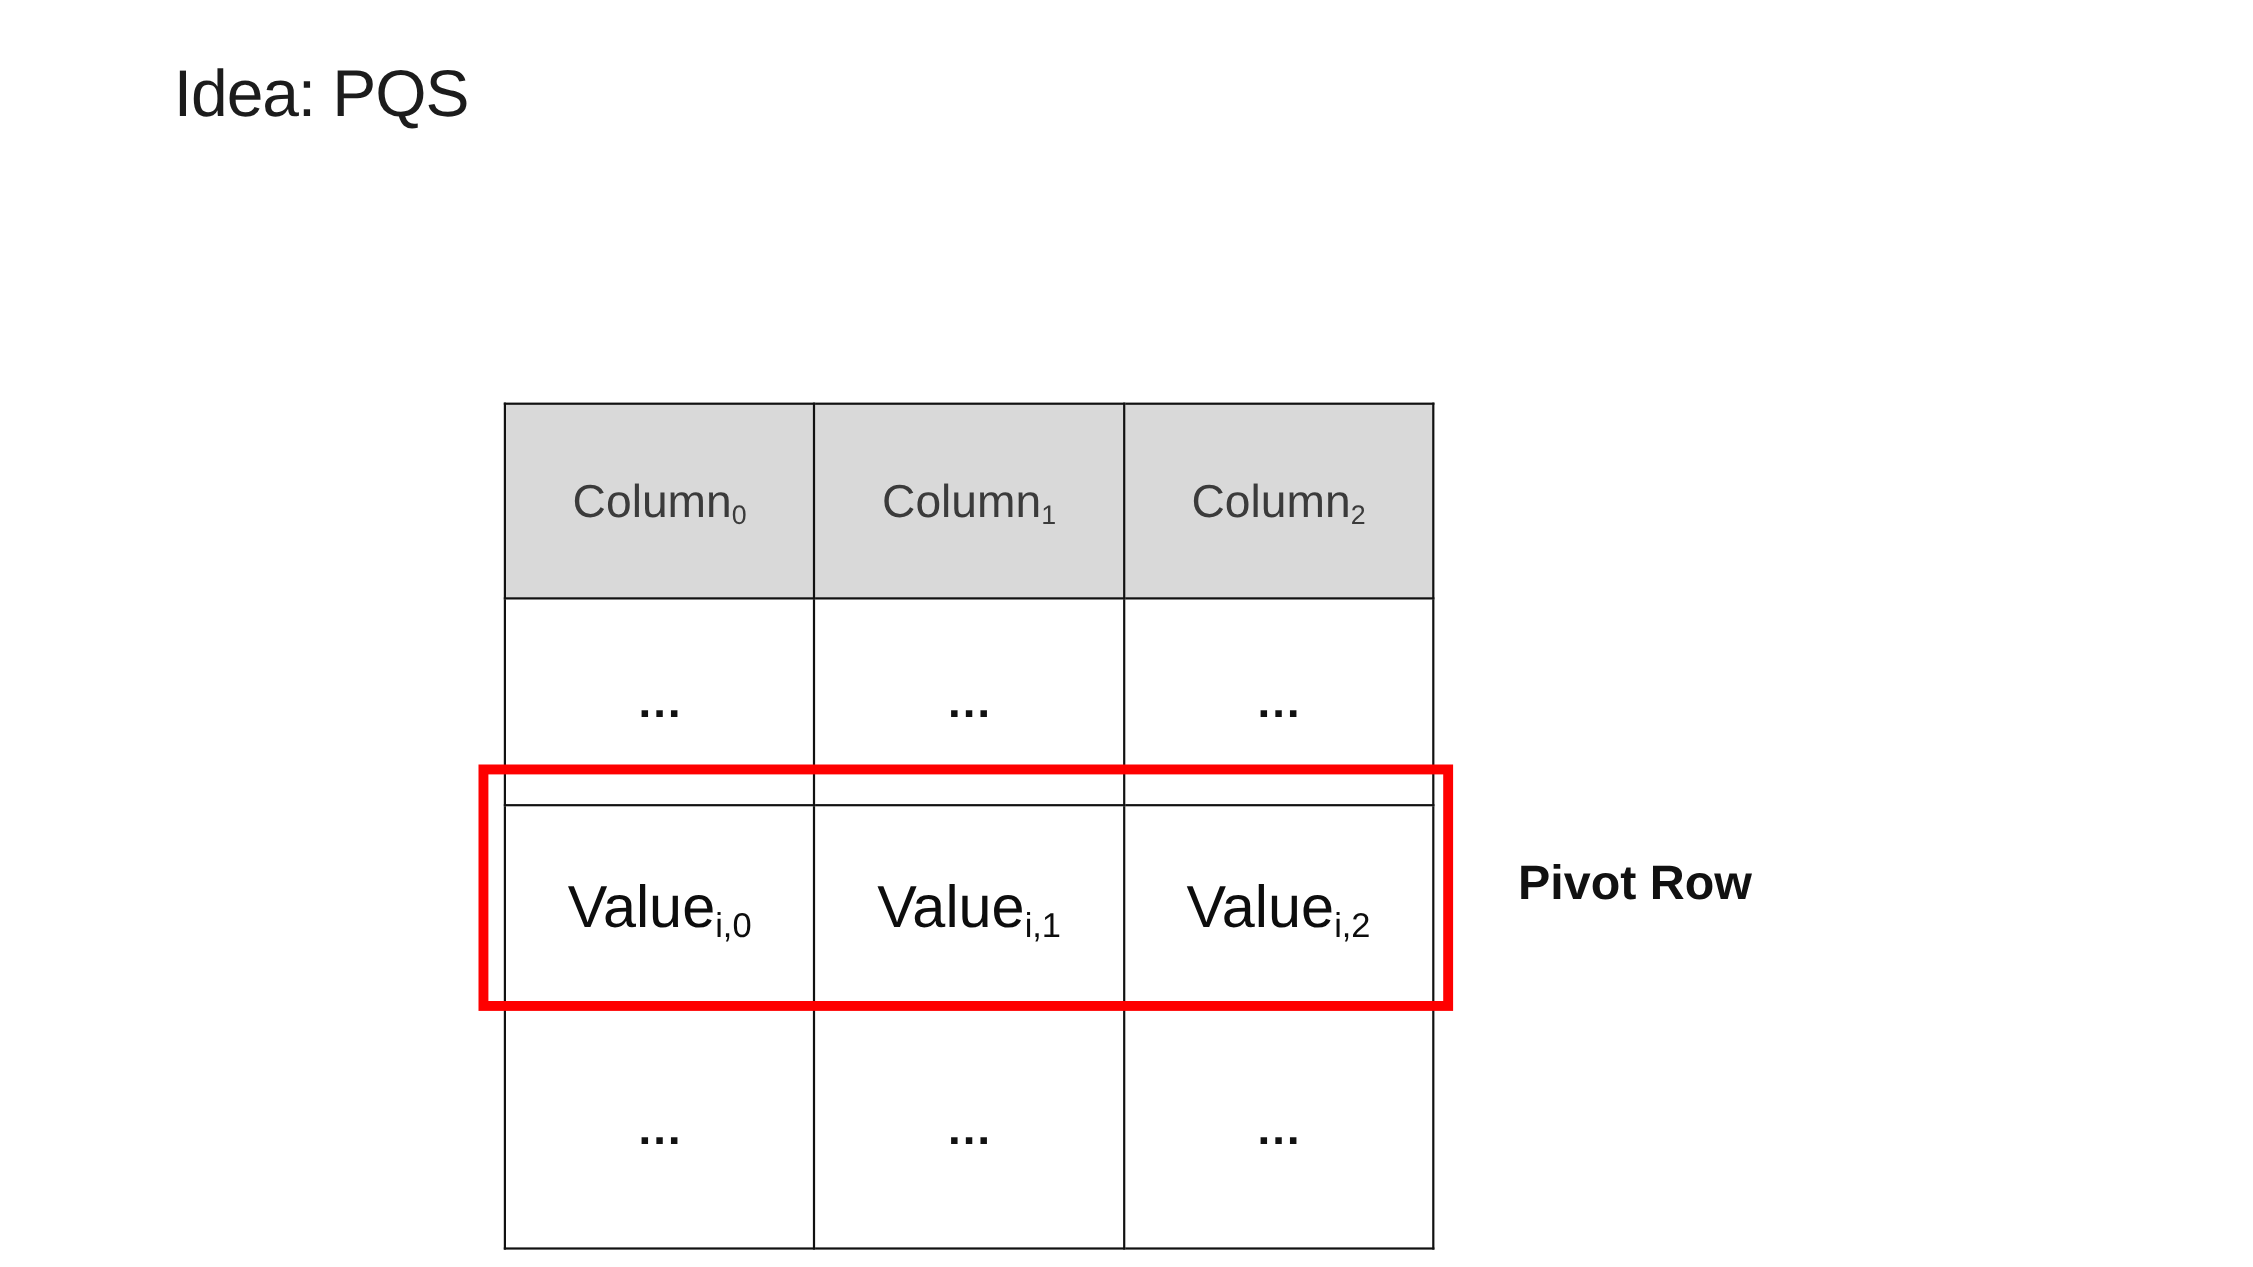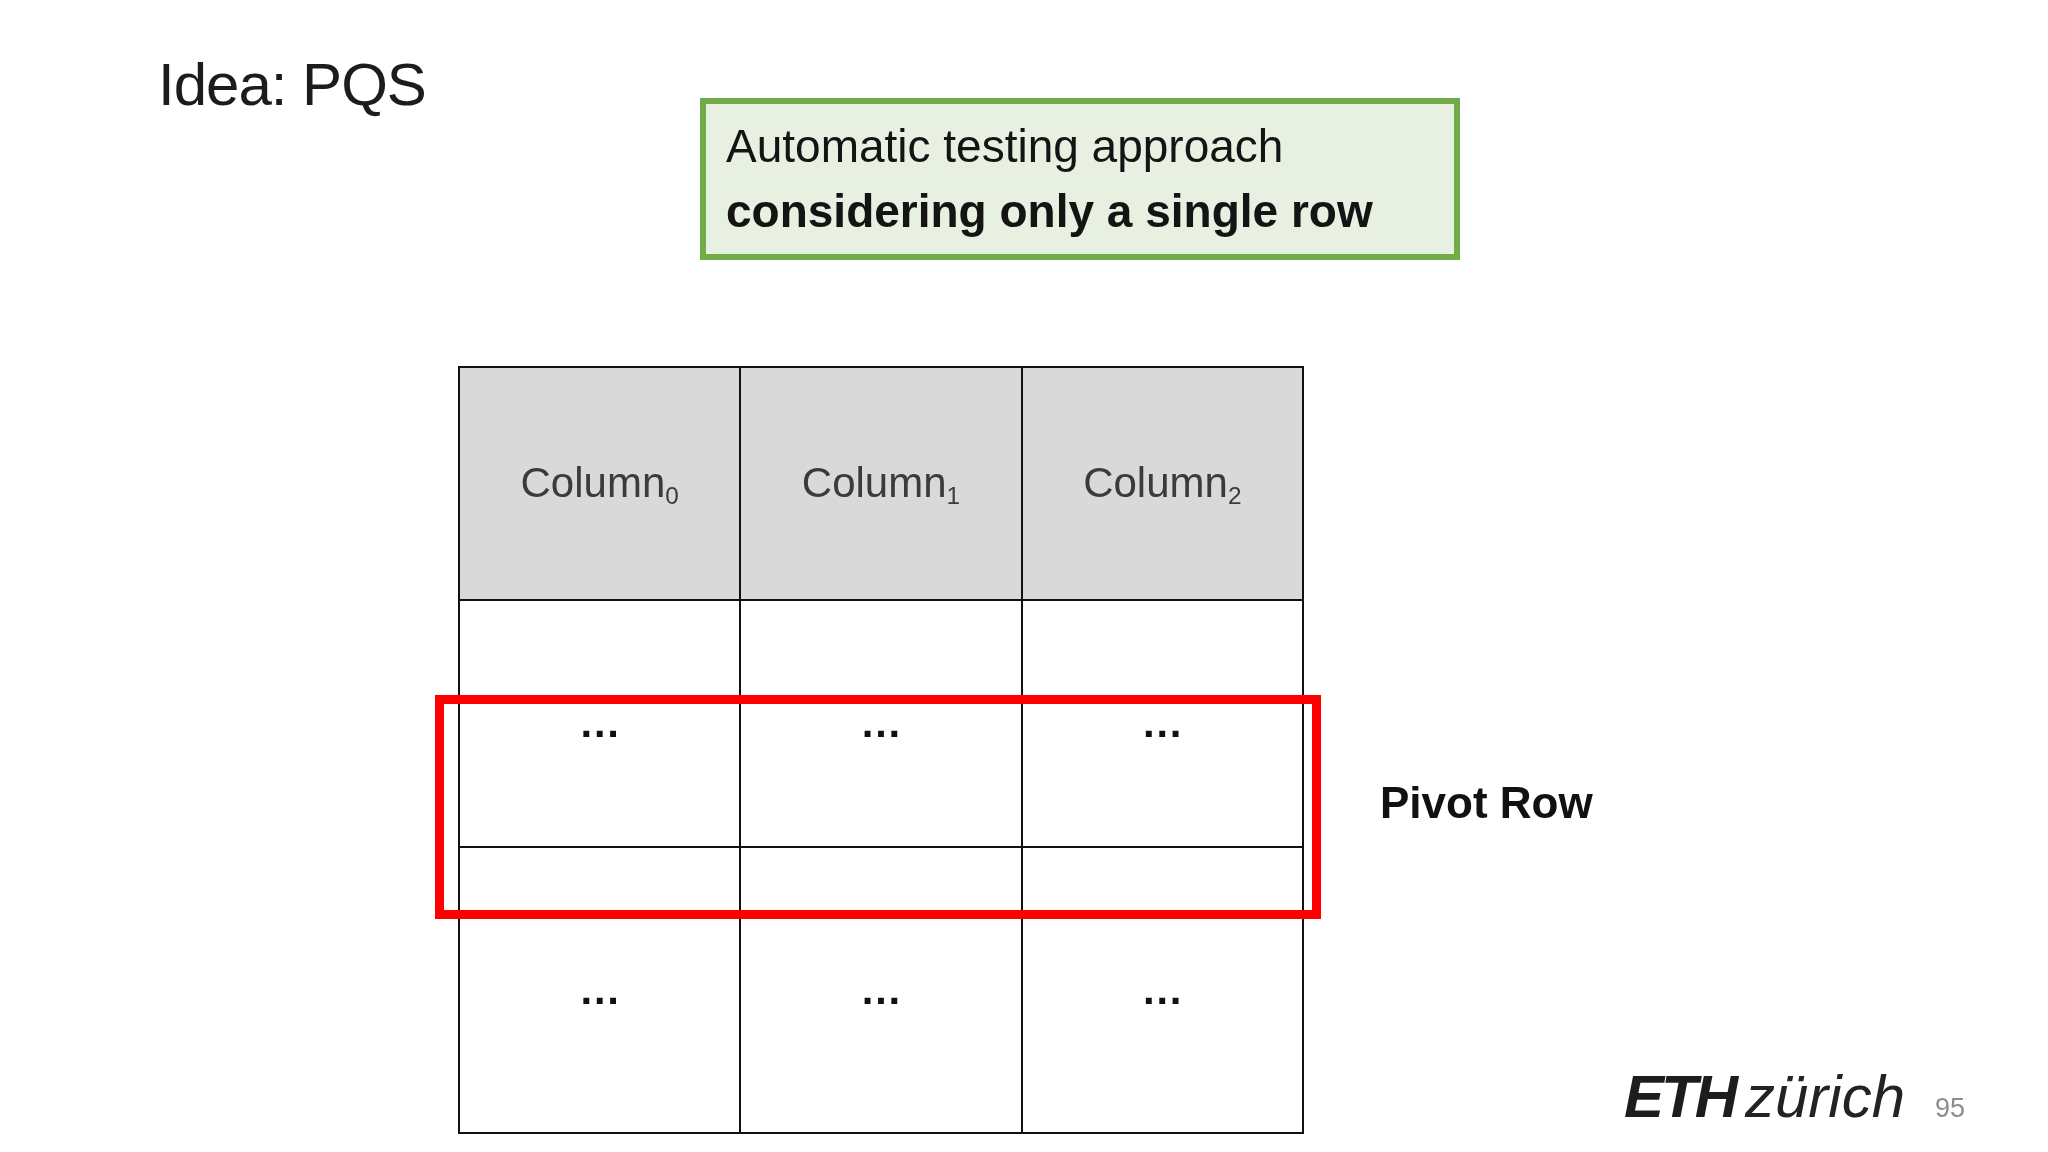--- a/index.html
+++ b/index.html
@@ -141,54 +141,56 @@
     margin-left: 30px;
   }
 </style>
 </head>
 <body>
 
 <div class="slide">
 
   <div class="slide-title">Idea: PQS</div>
 
-  <div class="callout">
-    <div class="line1">Automatic testing approach</div>
-    <div class="line2">considering only a single row</div>
-  </div>
 
   <table class="pqs-table">
     <tbody>
       <tr class="row-header">
         <td class="header-cell">
           <span>Column</span><sub>0</sub>
         </td>
         <td class="header-cell">
           <span>Column</span><sub>1</sub>
         </td>
         <td class="header-cell">
           <span>Column</span><sub>2</sub>
         </td>
       </tr>
       <tr class="row-ellipsis1">
         <td class="ellipsis-cell">…</td>
         <td class="ellipsis-cell">…</td>
         <td class="ellipsis-cell">…</td>
       </tr>
+      <tr class="row-pivot">
+        <td class="value-cell">
+          <span>Value</span><sub>i,0</sub>
+        </td>
+        <td class="value-cell">
+          <span>Value</span><sub>i,1</sub>
+        </td>
+        <td class="value-cell">
+          <span>Value</span><sub>i,2</sub>
+        </td>
+      </tr>
       <tr class="row-ellipsis2">
         <td class="ellipsis-cell">…</td>
         <td class="ellipsis-cell">…</td>
         <td class="ellipsis-cell">…</td>
       </tr>
     </tbody>
   </table>
 
   <div class="pivot-highlight"></div>
 
   <div class="pivot-label">Pivot Row</div>
 
-  <div class="footer">
-    <span class="logo-eth">ETH</span>
-    <span class="logo-city">zürich</span>
-    <span class="page-number">95</span>
-  </div>
 
 </div>
 
 </body></html>

